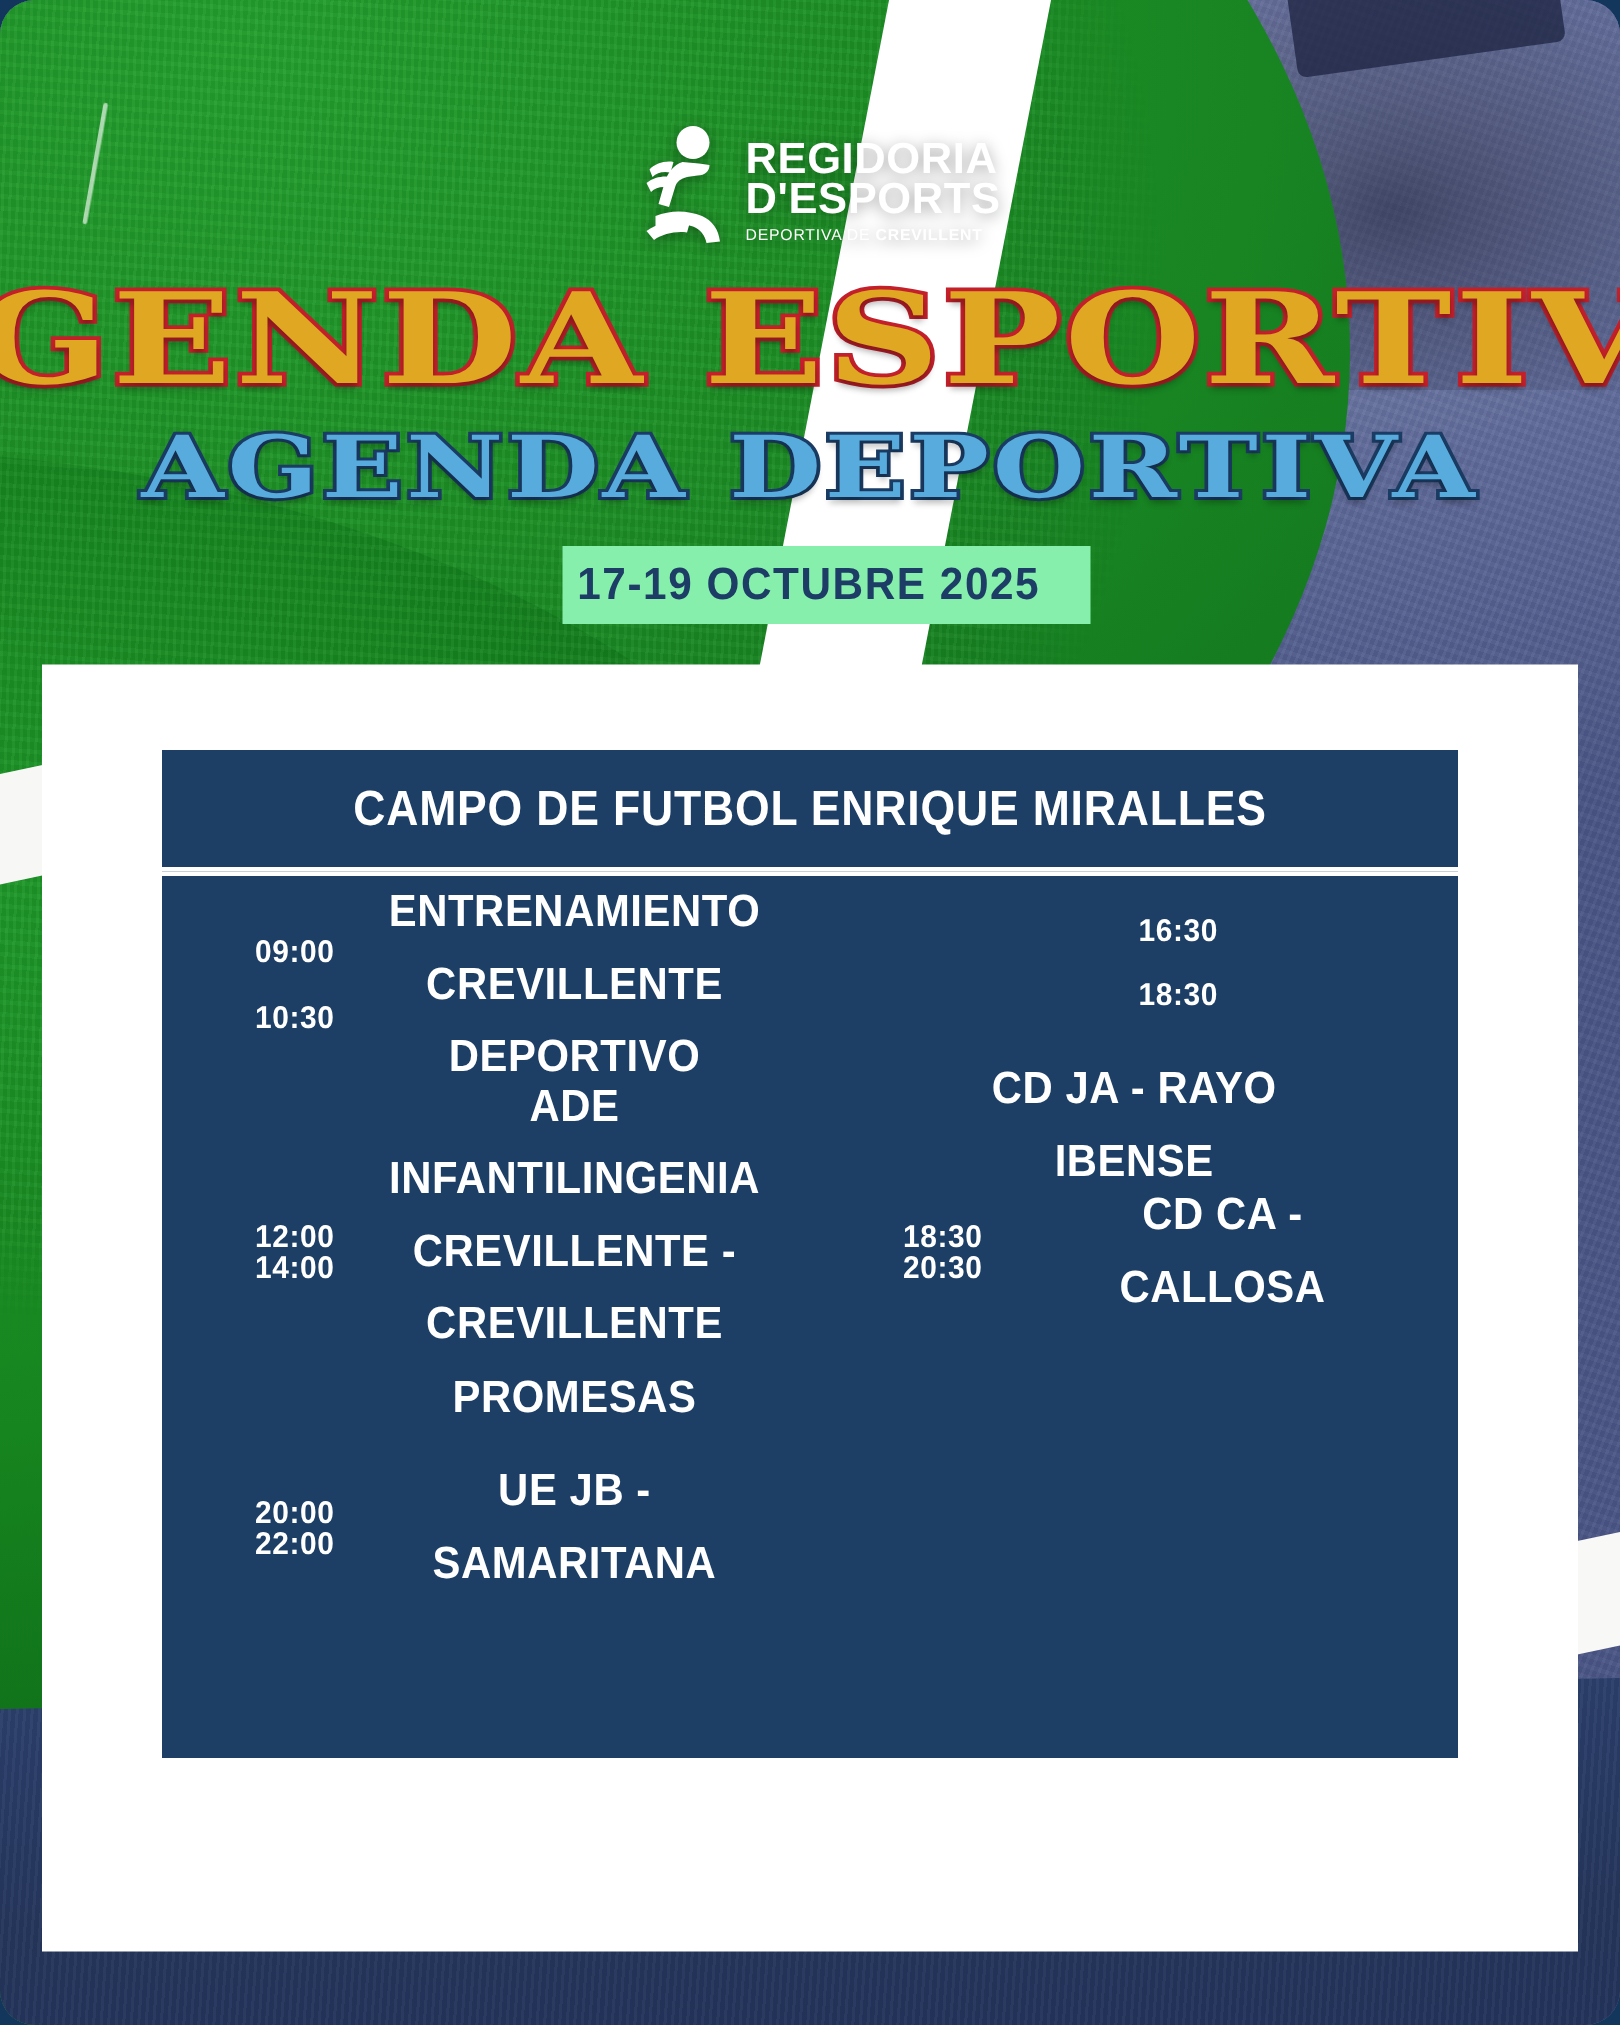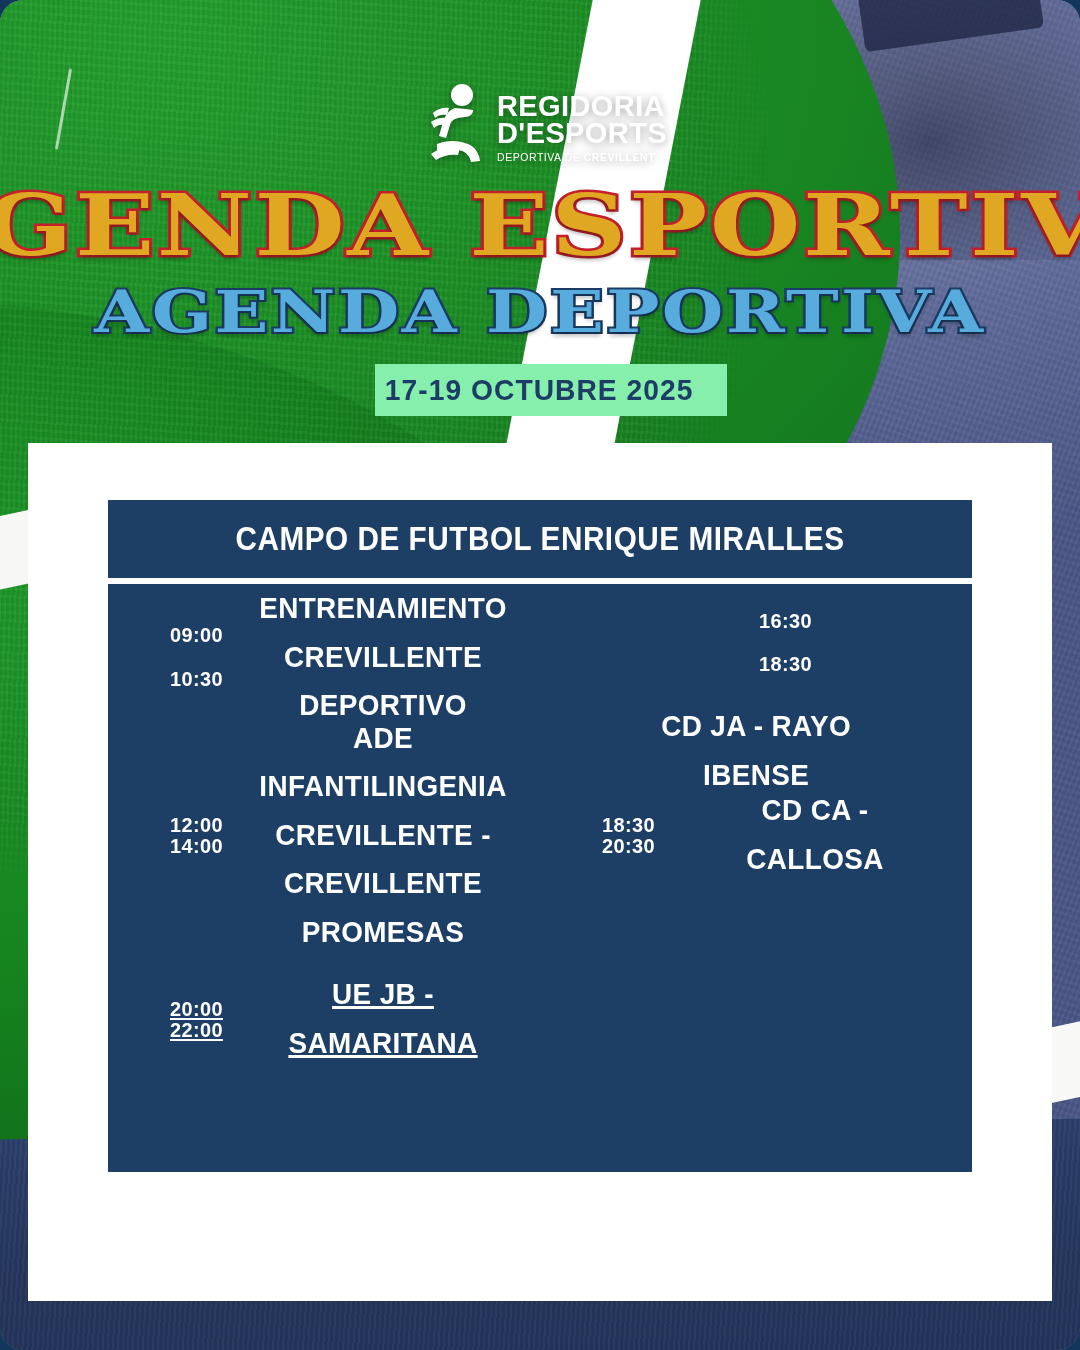--- a/index.html
+++ b/index.html
@@ -255,21 +255,21 @@
     font-size:30px;
     letter-spacing:.4px;
     line-height:1.62;
     padding:0 8px;
     transform:scaleX(.93);
   }
 
   
   .blk-a { height:146px; }
   .blk-b { height:210px; }
-  .blk-c { height:157px;text-decoration:underline; }
+  .blk-c { height:157px; }
   .blk-ra { height:146px;flex-direction:column; }
   .blk-rb { height:210px; }
   .blk-rc { height:157px; }
 
   .blk-a .times .t  { line-height:2.08; }
   .blk-b .times     { justify-content:space-evenly; }
   .blk-b .times .t  { line-height:1.0; }
   .blk-c .times     { justify-content:space-evenly; }
   .blk-c .times .t  { line-height:1.0; }
 

